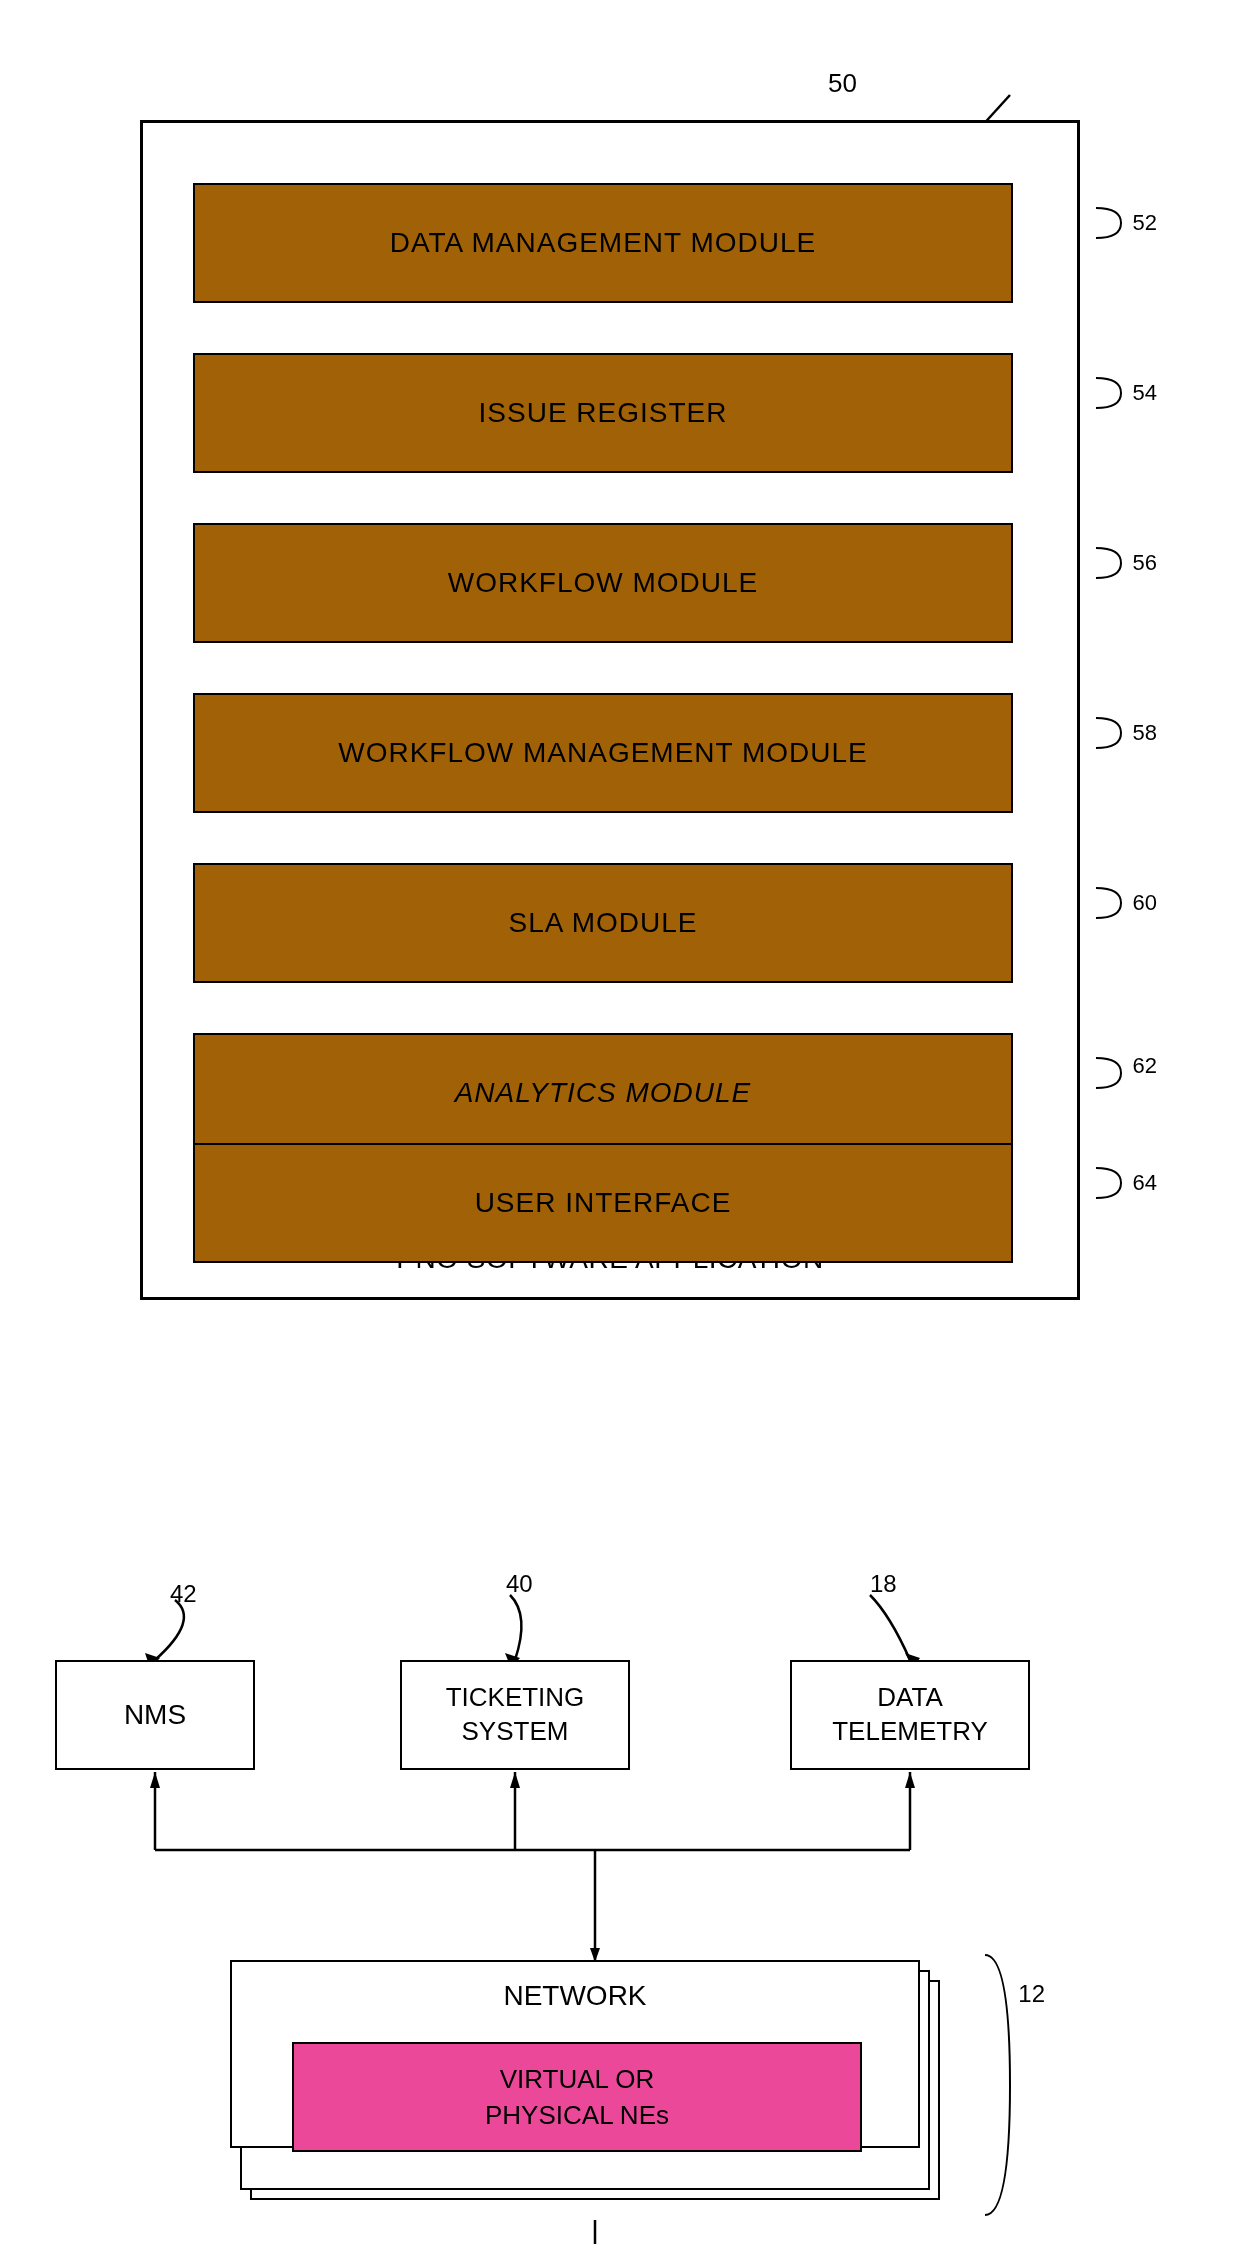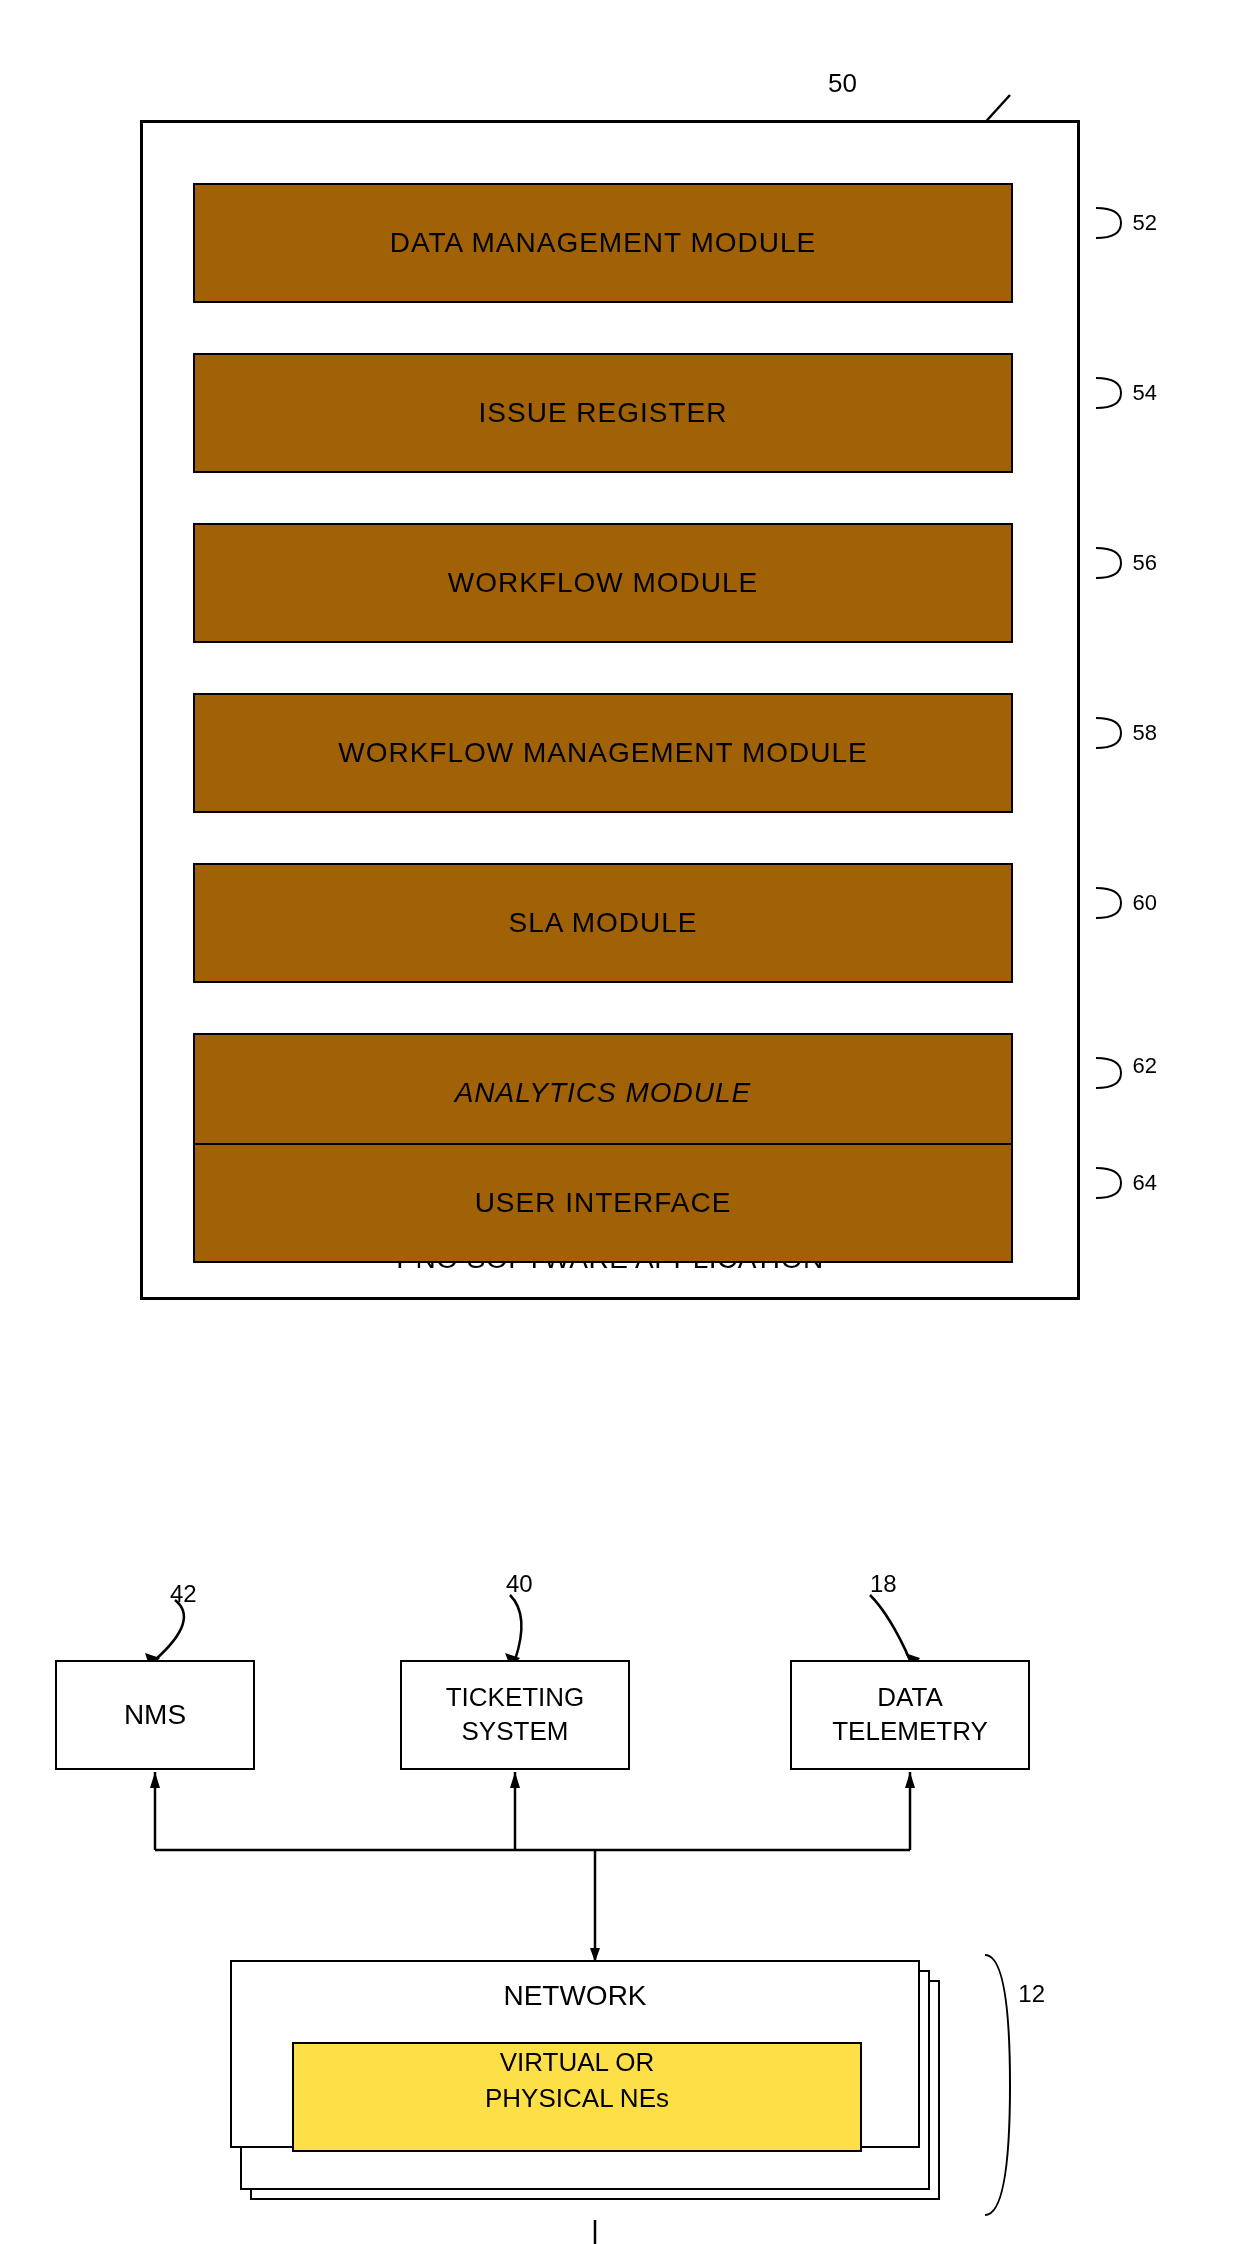--- a/index.html
+++ b/index.html
@@ -192,23 +192,23 @@
     }
 
     
     .vp-box {
       position: absolute;
       top: 80px;
       left: 60px;
       width: 570px;
       height: 110px;
       border: 2px solid #000;
-      background: #fde047;
-      display: flex;
-      align-items: flex-start;
+      background: #ec4899;
+      display: flex;
+      align-items: center;
       justify-content: center;
       font-size: 26px;
       font-family: Arial, sans-serif;
       text-align: center;
       line-height: 1.4;
     }
 
     
     .svg-overlay {
       position: absolute;

